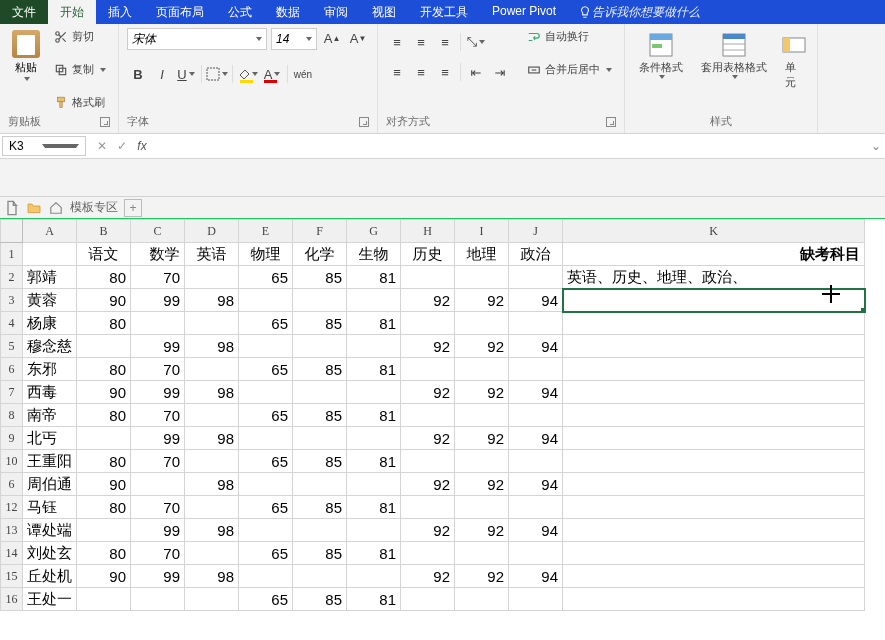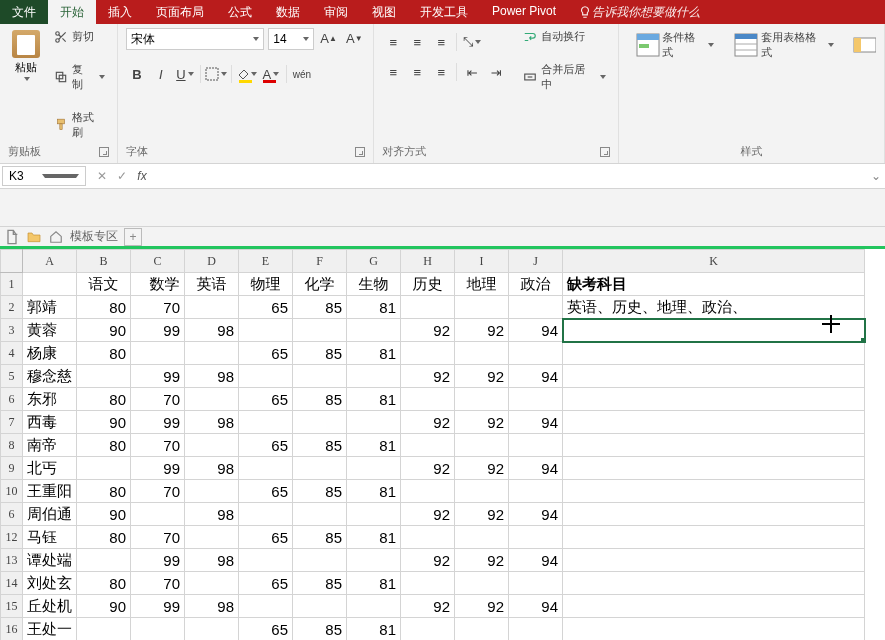--- a/index.html
+++ b/index.html
@@ -1,19 +1,19 @@
 <!DOCTYPE html>
 <html><head>
 <meta charset="utf-8">
 <style>
 * { box-sizing: border-box; margin: 0; padding: 0; font-family: "Microsoft YaHei", sans-serif; }
 body { background: #fff; font-size: 12px; overflow: hidden; width: 885px; height: 640px; }
 
 
-.tabbar { background: #b91c1c; display: flex; align-items: stretch; height: 24px; color: #fff; font-size: 12px; }
+.tabbar { background: #1d4ed8; display: flex; align-items: stretch; height: 24px; color: #fff; font-size: 12px; }
 .tab { padding: 4px 12px; cursor: pointer; }
 .tab.file { background: #1e4a28; }
 .tab.active { background: #f3f3f3; color: #2a6338; }
 .tellme { display: flex; align-items: center; gap: 0; padding: 0 10px; opacity: .9; font-style: italic; }
 .tellme svg { width: 14px; height: 14px; }
 
 
 .ribbon { background: #f3f3f3; border-bottom: 1px solid #d4d4d4; display: flex; }
 .group { border-right: 1px solid #e0e0e0; padding: 4px 8px; display: flex; flex-direction: column; }
 .group-body { flex: 1; display: flex; align-items: flex-start; gap: 6px; }
@@ -24,64 +24,64 @@
 .btncol { display: flex; flex-direction: column; gap: 16px; }
 .smallbtn { display: flex; align-items: center; gap: 4px; padding: 1px 4px; font-size: 11px; color: #444; cursor: pointer; }
 .smallbtn svg, .smallbtn .ico { width: 14px; height: 14px; flex-shrink: 0; }
 
 .paste-big { display: flex; flex-direction: column; align-items: center; padding: 2px 4px; cursor: pointer; }
 .paste-big .ico-lg { width: 28px; height: 28px; background: linear-gradient(#d4a96a,#b88544); border-radius: 3px; position: relative; }
 .paste-big .ico-lg::after { content:''; position:absolute; top:5px; left:5px; right:5px; bottom:3px; background:#fff; border-radius:1px; }
 .paste-big span { font-size: 11px; margin-top: 2px; }
 .dd-arrow { width:0;height:0;border-left:3px solid transparent;border-right:3px solid transparent;border-top:4px solid #666; display:inline-block; margin-left:2px; vertical-align:middle;}
 
-.combo { background:#fff; border:1px solid #ccc; display:flex; align-items:center; padding:1px 4px; font-size:12px; height:22px; }
+.combo { background:#fff; border:1px solid #ccc; display:flex; align-items:center; padding:1px 4px; font-size:12px; height:22px;font-style:italic; }
 .combo span.val { flex:1; }
 .fontrow { display:flex; gap:4px; padding-bottom:4px;}
 .iconrow { display:flex; gap:2px; align-items:center; padding-top:4px;}
 .ibtn { width:22px; height:20px; display:flex; align-items:center; justify-content:center; cursor:pointer; font-size:13px; color:#444; position:relative;}
 .ibtn.b { font-weight:bold;}
 .ibtn.i { font-style:italic;}
 .ibtn.u { text-decoration:underline;}
 .sep { width:1px; height:18px; background:#ddd; margin:0 2px;}
 .color-under { position:absolute; bottom:1px; left:3px; right:6px; height:3px;}
 .color-under.red{background:#d00;}
 .color-under.ylw{background:#ffd800;}
 
-.bigbtn { display:flex; flex-direction:row; align-items:center; padding:2px 6px; cursor:pointer; font-size:11px; color:#444;}
+.bigbtn { display:flex; flex-direction:column; align-items:center; padding:2px 6px; cursor:pointer; font-size:11px; color:#444;}
 .bigbtn .bicon { width:30px; height:30px; display:flex; align-items:center; justify-content:center;}
 
 
 .fbar-wrap { border-bottom:1px solid #d4d4d4;}
 .fbar { display:flex; align-items:center; height:24px; background:#fff;}
 .namebox { width:84px; border:1px solid #ccc; margin:2px; padding:2px 6px; font-size:12px; display:flex; align-items:center;}
 .namebox span{flex:1;}
 .fbtns { display:flex; gap:4px; padding:0 6px; color:#999;}
 .fbtns div{width:16px;text-align:center;cursor:pointer;}
 .fx { font-style:italic; color:#555;}
 .formula-input{flex:1; padding:2px 6px; font-size:12px;}
 .fbar-expand{width:18px;text-align:center;color:#888;cursor:pointer;}
 
 .blank-strip{height:38px;background:#f3f3f3;border-bottom:1px solid #d4d4d4;}
 
 
-.sheettabs{height:22px;background:#f3f3f3;border-bottom:3px solid #22c55e;display:flex;align-items:center;gap:6px;padding:0 4px;}
+.sheettabs{height:22px;background:#f3f3f3;border-bottom:1px solid #22c55e;display:flex;align-items:center;gap:6px;padding:0 4px;}
 .sheettabs .ticon{width:16px;height:16px;display:flex;align-items:center;justify-content:center;color:#777;cursor:pointer;}
 .ticon.home svg{width:14px;height:14px;}
 .addtab{width:18px;height:18px;border:1px solid #bbb;display:flex;align-items:center;justify-content:center;color:#888;cursor:pointer;}
 
 
 .grid-area{position:relative;overflow:hidden;}
 table.grid{border-collapse:collapse;table-layout:fixed;font-family:SimSun,"宋体",serif;font-size:15px;}
 .grid th,.grid td{border:1px solid #d4d4d4;height:23px;padding:0 4px;background:#fff;white-space:nowrap;overflow:hidden;}
 .grid th{background:#f0f0f0;font-weight:normal;color:#444;text-align:center;font-family:"Microsoft YaHei";font-size:12px;}
 .grid th.rowh{width:20px;text-align:center;}
 .grid .corner{background:#f0f0f0;border-right:1px solid #bbb;border-bottom:1px solid #bbb;}
 .grid td.num{text-align:right;}
-.grid td.ktitle{text-align:left;font-weight:bold;}
+.grid td.ktitle{text-align:right;font-weight:bold;}
 .selcell{outline:2px solid #217346;outline-offset:-1px;position:relative;}
 .selcell::after{content:'';position:absolute;right:-3px;bottom:-3px;width:6px;height:6px;background:#217346;}
 col.cA{width:54px;} col.cB,col.cC,col.cD,col.cE,col.cF,col.cG,col.cH,col.cI,col.cJ{width:54px;} col.cK{width:302px;}
 .cursor-cross{position:absolute;width:18px;height:18px;pointer-events:none;}
 .cursor-cross::before,.cursor-cross::after{content:'';position:absolute;background:#000;}
 .cursor-cross::before{left:8px;top:0;width:2px;height:18px;}
 .cursor-cross::after{top:8px;left:0;height:2px;width:18px;}
 </style>
 </head>
 <body>

